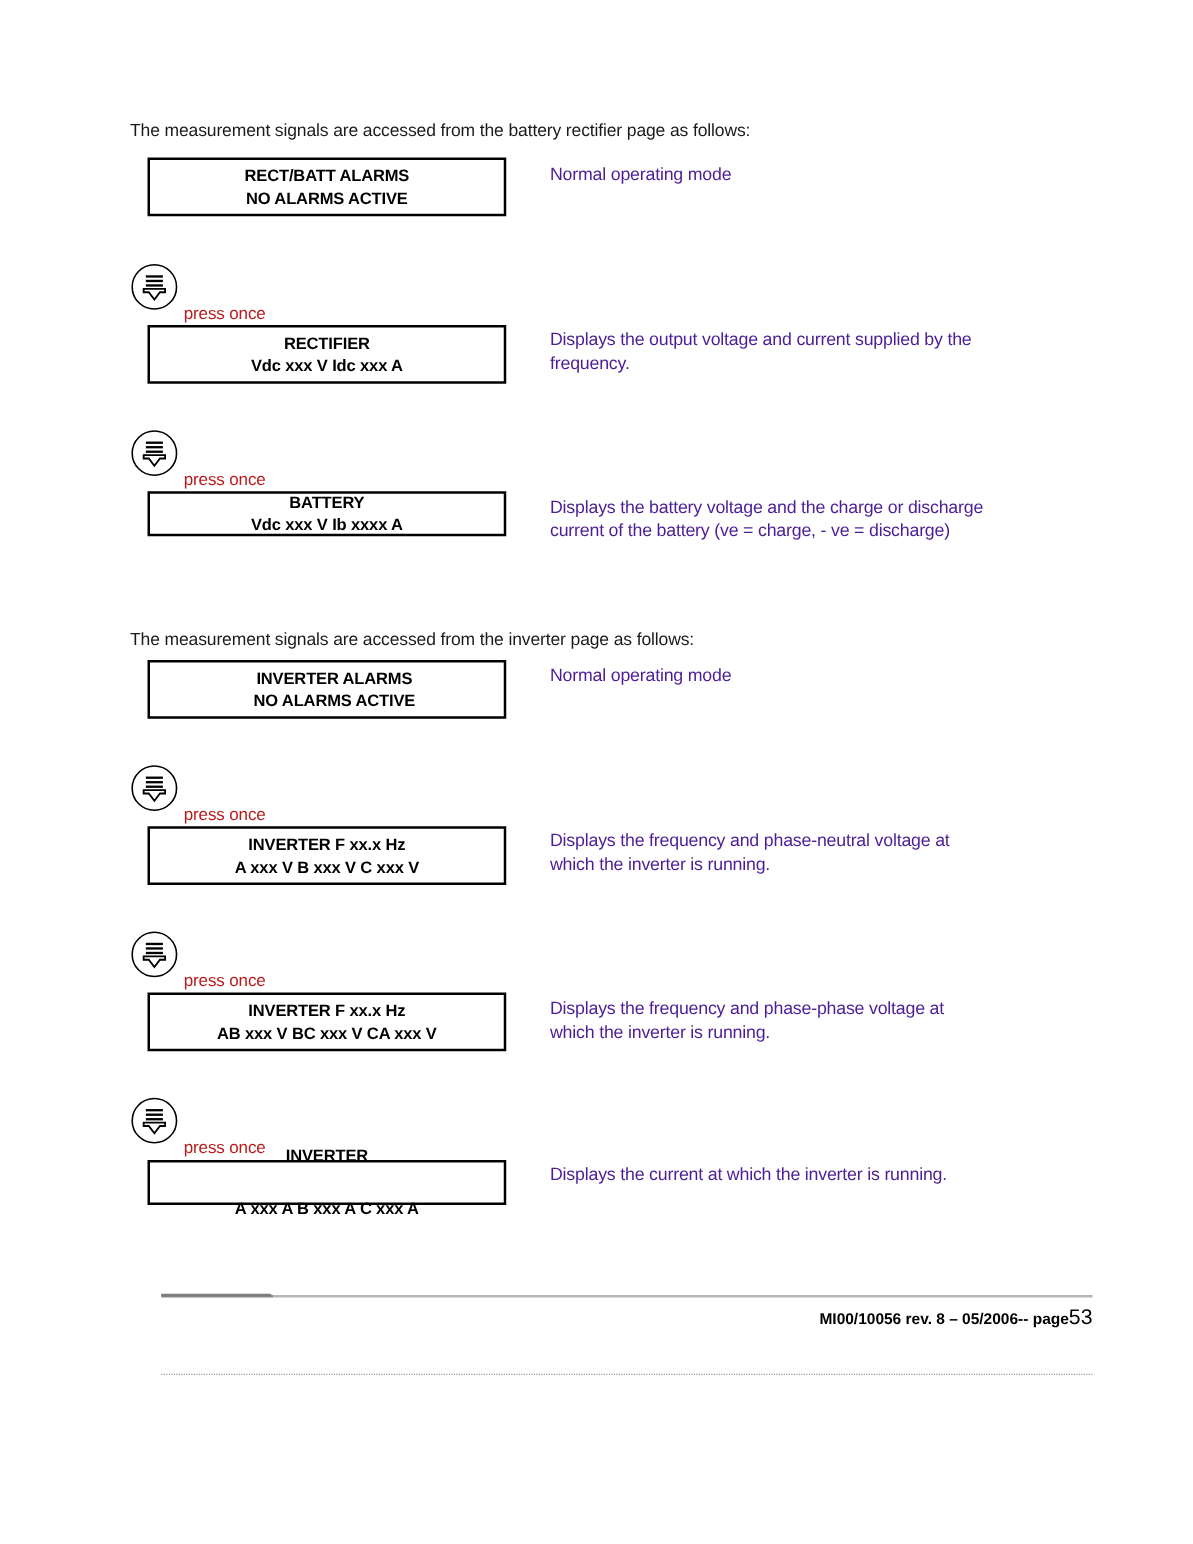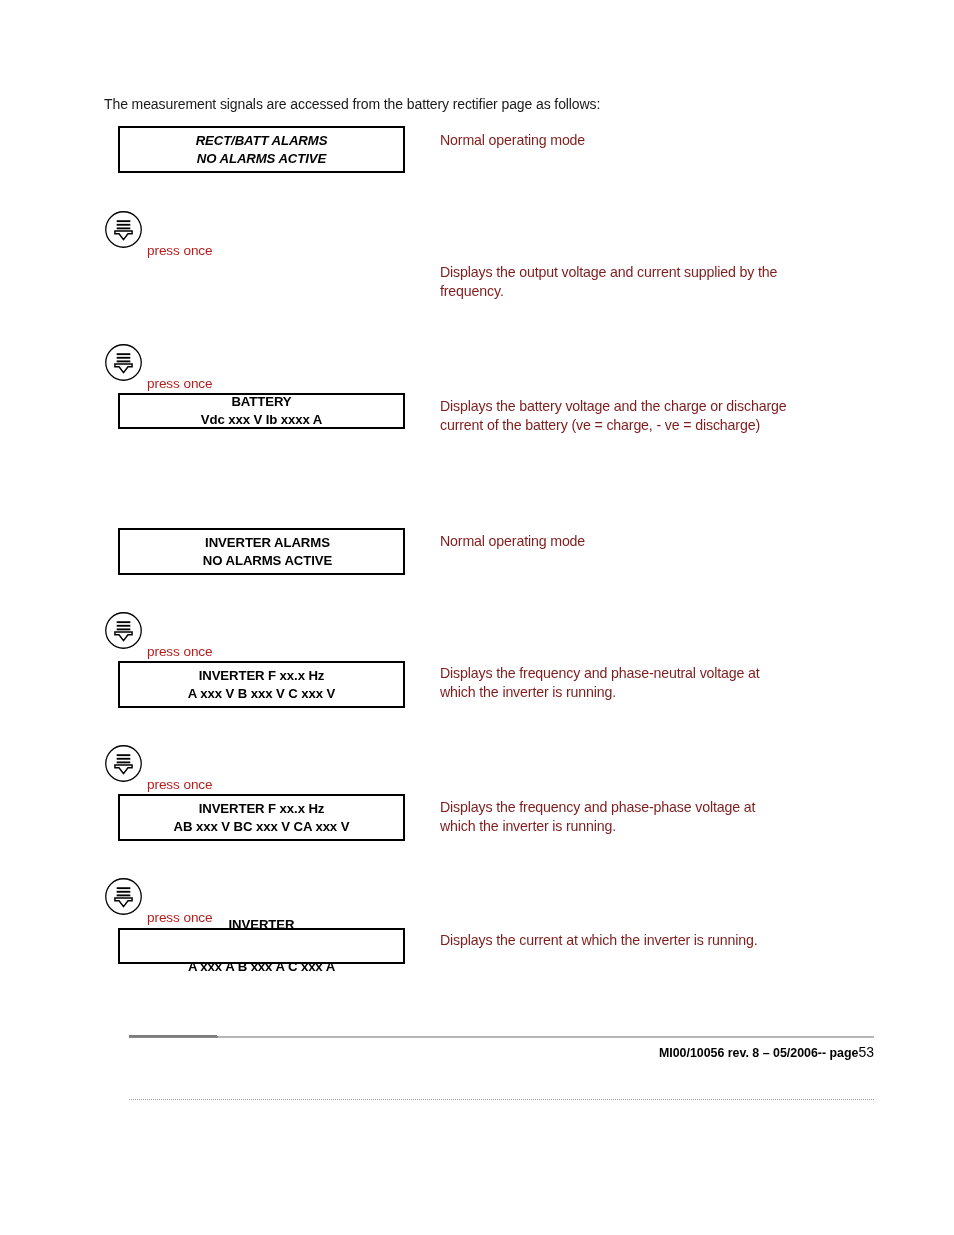--- a/index.html
+++ b/index.html
@@ -80,21 +80,21 @@
     letter-spacing: -0.1px;
   }
 
   
   .desc {
     position: absolute;
     left: 440px;
     width: 352px;
     font-size: 14.2px;
     line-height: 1.32;
-    color: #7f1d1d;
+    color: #4c1d95;
     letter-spacing: -0.15px;
   }
 
   
   .footer-rule {
     position: absolute;
     left: 129px;
     top: 1036px;
     width: 745px;
     height: 2px;
@@ -112,57 +112,61 @@
     position: absolute;
     left: 129px;
     top: 1044px;
     width: 745px;
     text-align: right;
     font-size: 12.4px;
     color: #000000;
     white-space: nowrap;
   }
   .footer-text b { font-weight: bold; }
-  .footer-page-num { font-weight: normal; font-size: 14px; }
+  .footer-page-num { font-weight: normal; font-size: 17px; }
 
   .footer-dotted {
     position: absolute;
     left: 129px;
     top: 1099px;
     width: 745px;
     border-top: 1px dotted #9b9b9b;
   }
 </style>
 </head>
 <body>
 
 <div class="page">
 
   <div class="intro" style="top:96px;">The measurement signals are accessed from the battery rectifier page as follows:</div>
 
-  <div class="lcd-box" style="top:126px; height:47px;font-style:italic;">
+  <div class="lcd-box" style="top:126px; height:47px;">
     <div class="lcd-line">RECT/BATT ALARMS</div>
     <div class="lcd-line">NO ALARMS ACTIVE</div>
   </div>
 
   <div class="desc" style="top:131px;">Normal operating mode</div>
 
   <div class="step" style="top:210px;">
     <span class="key-icon">
       <svg viewBox="0 0 40 40" width="39" height="39" xmlns="http://www.w3.org/2000/svg">
         <circle cx="20" cy="20" r="18.2" fill="none" stroke="#000" stroke-width="1.3"></circle>
         <rect x="13" y="10.5" width="14" height="1.9" fill="#000"></rect>
         <rect x="13" y="14.2" width="14" height="1.9" fill="#000"></rect>
         <rect x="13" y="17.9" width="14" height="1.9" fill="#000"></rect>
         <path d="M11.2 21.6 H28.8 V24.4 H24.6 L20 30.4 L15.4 24.4 H11.2 Z" fill="none" stroke="#000" stroke-width="1.5" stroke-linejoin="miter"></path>
       </svg>
     </span>
     <span class="press-label">press once</span>
   </div>
 
+  <div class="lcd-box" style="top:260px; height:47px;">
+    <div class="lcd-line">RECTIFIER</div>
+    <div class="lcd-line">Vdc xxx V Idc xxx A</div>
+  </div>
 
   <div class="desc" style="top:263px;">Displays the output voltage and current supplied by the frequency.</div>
 
   <div class="step" style="top:343px;">
     <span class="key-icon">
       <svg viewBox="0 0 40 40" width="39" height="39" xmlns="http://www.w3.org/2000/svg">
         <circle cx="20" cy="20" r="18.2" fill="none" stroke="#000" stroke-width="1.3"></circle>
         <rect x="13" y="10.5" width="14" height="1.9" fill="#000"></rect>
         <rect x="13" y="14.2" width="14" height="1.9" fill="#000"></rect>
         <rect x="13" y="17.9" width="14" height="1.9" fill="#000"></rect>
@@ -172,20 +176,21 @@
     <span class="press-label">press once</span>
   </div>
 
   <div class="lcd-box" style="top:393px; height:36px;">
     <div class="lcd-line">BATTERY</div>
     <div class="lcd-line">Vdc xxx V Ib xxxx A</div>
   </div>
 
   <div class="desc" style="top:397px;">Displays the battery voltage and the charge or discharge current of the battery (ve = charge, - ve = discharge)</div>
 
+  <div class="intro" style="top:503px;">The measurement signals are accessed from the inverter page as follows:</div>
 
   <div class="lcd-box" style="top:528px; height:47px;padding-left:12px;">
     <div class="lcd-line">INVERTER ALARMS</div>
     <div class="lcd-line">NO ALARMS ACTIVE</div>
   </div>
 
   <div class="desc" style="top:532px;">Normal operating mode</div>
 
   <div class="step" style="top:611px;">
     <span class="key-icon">

